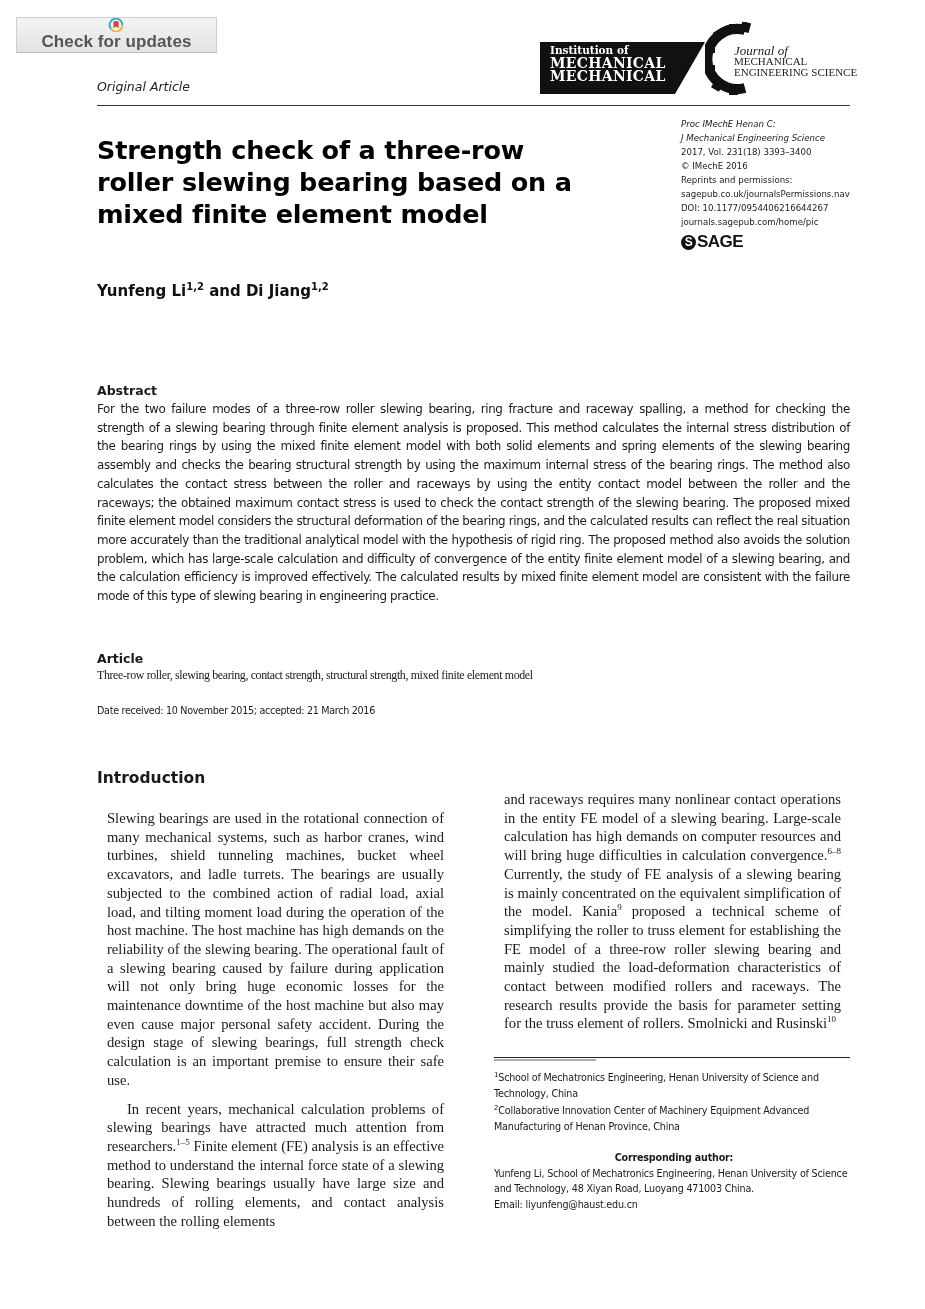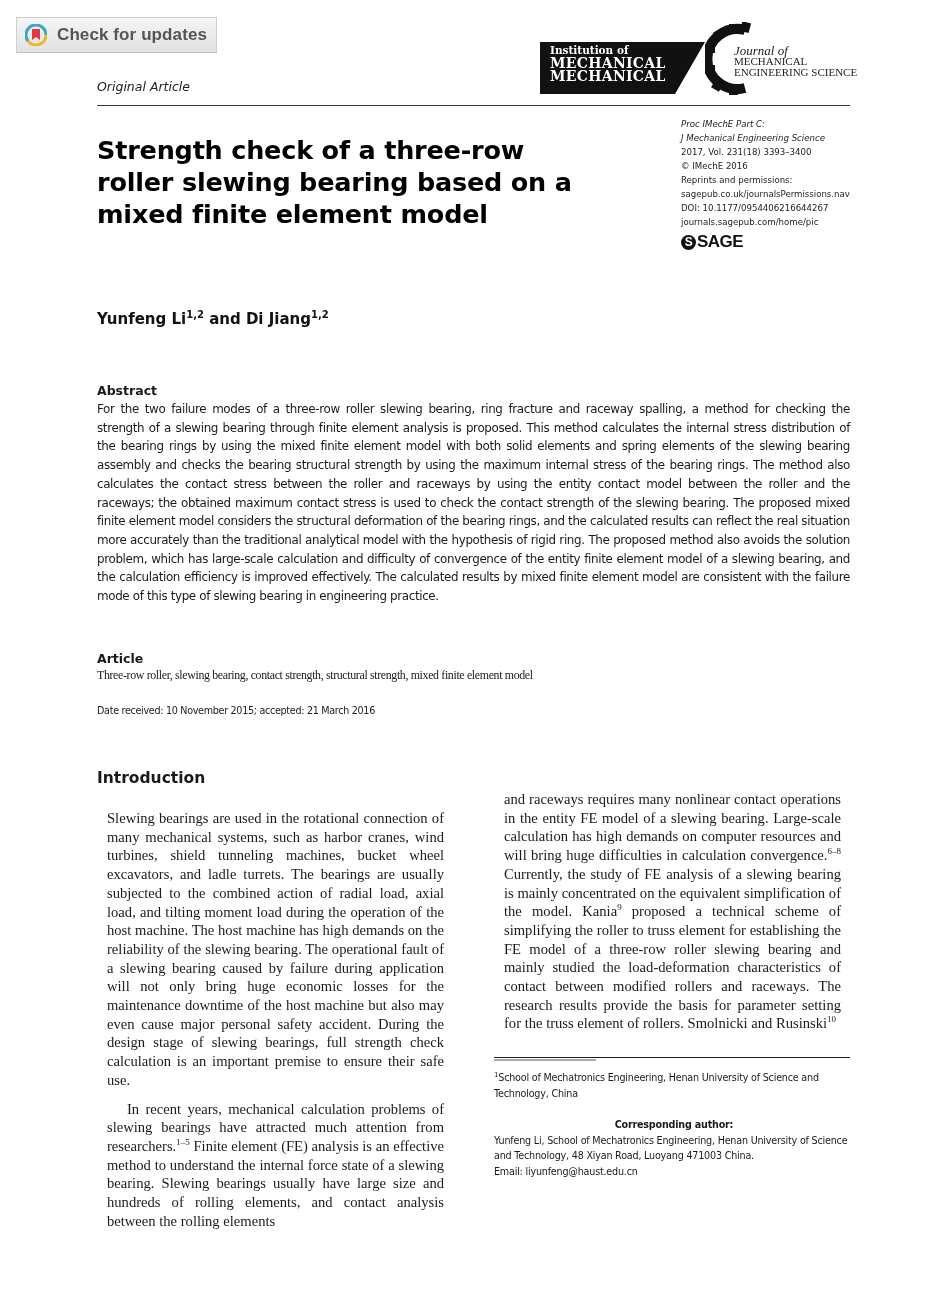--- a/index.html
+++ b/index.html
@@ -1,37 +1,37 @@
 <!DOCTYPE html>
 <html><head>
 <meta charset="utf-8">
 <style>
   html, body { margin: 0; padding: 0; background: #ffffff; }
   body { width: 925px; height: 1309px; position: relative; overflow: hidden; color: #1a1a1a; font-family: "Liberation Sans", sans-serif; }
 
   .check-updates { position: absolute; left: 16px; top: 17px; width: 201px; height: 36px; box-sizing: border-box;
     background: linear-gradient(#f4f4f4, #e2e2e2); border: 1px solid #cfcfcf; border-bottom-color: #bdbdbd;
-    display: flex; align-items: center; cursor: pointer; }
+    display: flex; align-items: center; cursor: pointer; flex-direction: column; }
   .check-updates .cu-icon { width: 22px; height: 22px; margin-left: 8px; margin-right: 10px; }
   .check-updates .cu-label { font-family: "Liberation Sans", sans-serif; font-size: 17px; color: #555; font-weight: bold; letter-spacing: 0.1px; }
 
   .article-type { position: absolute; left: 97px; top: 79px; font-family: "DejaVu Sans", sans-serif; font-style: italic; font-size: 12.5px; color: #222; }
   .top-rule { position: absolute; left: 97px; top: 105px; width: 753px; height: 0; border-top: 1px solid #333; }
 
   .imeche-logo { position: absolute; left: 540px; top: 42px; width: 165px; height: 52px; }
   .imeche-text { position: absolute; left: 550px; top: 44px; color: #fff; font-family: "DejaVu Serif", serif; font-weight: bold; line-height: 13px; }
   .imeche-text .l1 { font-size: 10.5px; }
   .imeche-text .l2, .imeche-text .l3 { font-size: 14px; letter-spacing: 0.3px; }
   .gear-logo { position: absolute; left: 705px; top: 22px; width: 58px; height: 74px; }
   .journal-text { position: absolute; left: 734px; top: 45px; font-family: "Liberation Serif", serif; color: #222; line-height: 11px; }
   .journal-text .j1 { font-size: 13px; font-style: italic; }
   .journal-text .j2, .journal-text .j3 { font-size: 11px; }
 
   .title { position: absolute; left: 97px; top: 134px; width: 500px; font-family: "DejaVu Sans", sans-serif; font-weight: bold; font-size: 25.5px; line-height: 32px; color: #000000; letter-spacing: -0.2px; }
-  .authors { position: absolute; left: 97px; top: 281px; font-family: "DejaVu Sans", sans-serif; font-weight: bold; font-size: 15px; color: #111; margin-top: 28px; }
+  .authors { position: absolute; left: 97px; top: 281px; font-family: "DejaVu Sans", sans-serif; font-weight: bold; font-size: 15px; color: #111; }
   .authors sup { font-size: 10px; }
 
   .journal-info { position: absolute; left: 681px; top: 117px; font-family: "DejaVu Sans", sans-serif; font-size: 8.6px; line-height: 14px; color: #222; }
   .journal-info .it { font-style: italic; }
   .sage { position: absolute; left: 681px; top: 232px; display: flex; align-items: center; font-family: "Liberation Sans", sans-serif; font-size: 17px; font-weight: bold; letter-spacing: -0.5px; color: #111; }
   .sage .sage-s { width: 15px; height: 15px; border-radius: 50%; background: #111; color: #fff; font-size: 12px; display: inline-flex; align-items: center; justify-content: center; margin-right: 1px; }
 
   .abstract-head { position: absolute; left: 97px; top: 383px; font-family: "DejaVu Sans", sans-serif; font-weight: bold; font-size: 12.5px; }
   .abstract-body { position: absolute; left: 97px; top: 400px; width: 753px; font-family: "DejaVu Sans", sans-serif; font-size: 11.9px; line-height: 18.7px; text-align: justify; letter-spacing: -0.35px; }
 
@@ -97,21 +97,21 @@
 <div class="top-rule"></div>
 
 <h1 class="title" style="margin:0">Strength check of a three-row roller slewing bearing based on a mixed finite element model</h1>
 <div class="authors">
   <span>Yunfeng Li</span><sup>1,2</sup>
   <span>and</span>
   <span>Di Jiang</span><sup>1,2</sup>
 </div>
 
 <div class="journal-info">
-  <div class="it">Proc IMechE Part C:</div>
+  <div class="it">Proc IMechE Henan C:</div>
   <div class="it">J Mechanical Engineering Science</div>
   <div>2017, Vol. 231(18) 3393–3400</div>
   <div>© IMechE 2016</div>
   <div>Reprints and permissions:</div>
   <div>sagepub.co.uk/journalsPermissions.nav</div>
   <div>DOI: 10.1177/0954406216644267</div>
   <div>journals.sagepub.com/home/pic</div>
 </div>
 <div class="sage">
   <span class="sage-s">S</span>
@@ -131,16 +131,17 @@
   <p class="indent"><span>In recent years, mechanical calculation problems of slewing bearings have attracted much attention from researchers.</span><sup>1–5</sup><span> Finite element (FE) analysis is an effective method to understand the internal force state of a slewing bearing. Slewing bearings usually have large size and hundreds of rolling elements, and contact analysis between the rolling elements</span></p>
 </div>
 <div class="col col-right">
   <p><span>and raceways requires many nonlinear contact operations in the entity FE model of a slewing bearing. Large-scale calculation has high demands on computer resources and will bring huge difficulties in calculation convergence.</span><sup>6–8</sup><span> Currently, the study of FE analysis of a slewing bearing is mainly concentrated on the equivalent simplification of the model. Kania</span><sup>9</sup><span> proposed a technical scheme of simplifying the roller to truss element for establishing the FE model of a three-row roller slewing bearing and mainly studied the load-deformation characteristics of contact between modified rollers and raceways. The research results provide the basis for parameter setting for the truss element of rollers. Smolnicki and Rusinski</span><sup>10</sup></p>
 </div>
 
 <div class="fn-rule"></div>
 <div class="fn-rule-grey"></div>
 <div class="footnotes">
   <p><sup>1</sup><span>School of Mechatronics Engineering, Henan University of Science and Technology, China</span></p>
+  <p><sup>2</sup><span>Collaborative Innovation Center of Machinery Equipment Advanced Manufacturing of Henan Province, China</span></p>
   <p class="corr-head">Corresponding author:</p>
   <p>Yunfeng Li, School of Mechatronics Engineering, Henan University of Science and Technology, 48 Xiyan Road, Luoyang 471003 China.</p>
   <p><span>Email: </span><span>liyunfeng@haust.edu.cn</span></p>
 </div>
 
 </body></html>

